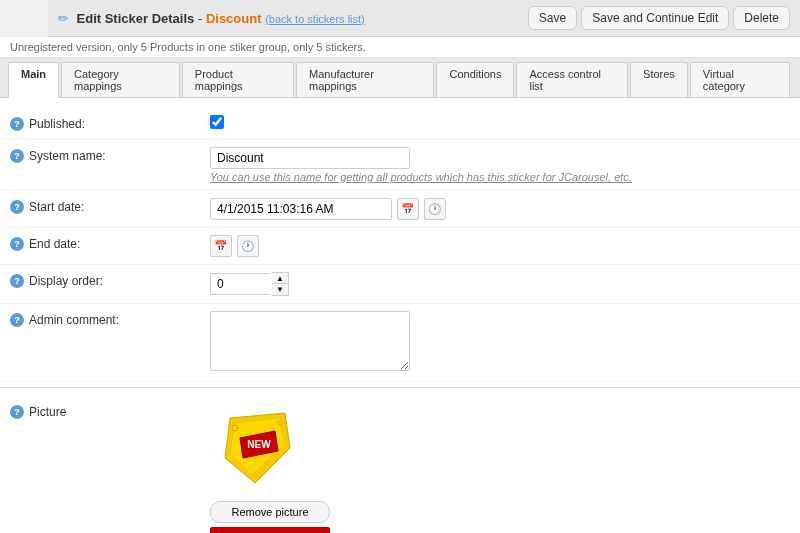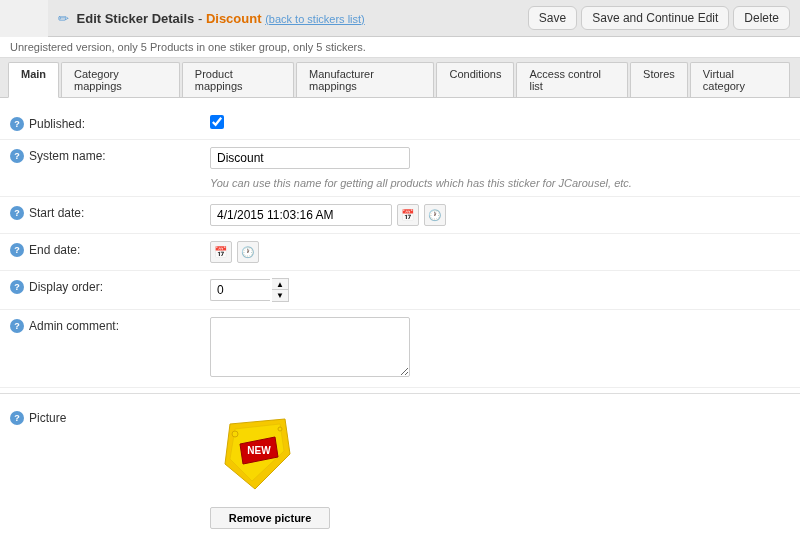--- a/index.html
+++ b/index.html
@@ -119,21 +119,22 @@
       width: 200px;
     }
     .form-field input[type="checkbox"] {
       width: 14px;
       height: 14px;
     }
     .hint-text {
       font-size: 11px;
       color: #888;
       font-style: italic;
-      margin-top: 8px;
+      margin-top: 2px;
+      text-decoration: underline;
     }
     .date-row {
       display: flex;
       align-items: center;
       gap: 5px;
     }
     .date-row input[type="text"] {
       width: 182px;
     }
     .icon-btn {
@@ -200,23 +201,22 @@
       color: #333;
     }
     .picture-controls { flex: 1; }
     .picture-buttons { display: flex; flex-direction: column; gap: 4px; width: 120px; }
     .btn-remove {
       background: #f5f5f5;
       border: 1px solid #ccc;
       padding: 4px 8px;
       font-size: 11px;
       cursor: pointer;
-      border-radius: 2px;
+      border-radius: 10px;
       text-align: center;
-      font-weight: bold;
     }
     .btn-upload {
       background: #cc0000;
       border: 1px solid #aa0000;
       color: #fff;
       padding: 5px 8px;
       font-size: 11px;
       cursor: pointer;
       border-radius: 2px;
       text-align: center;

